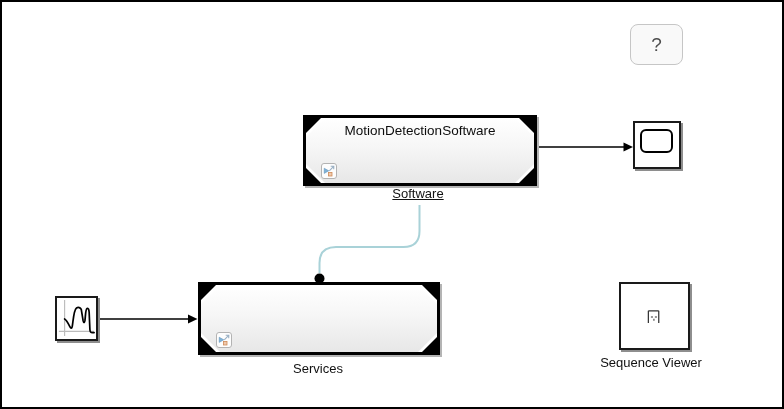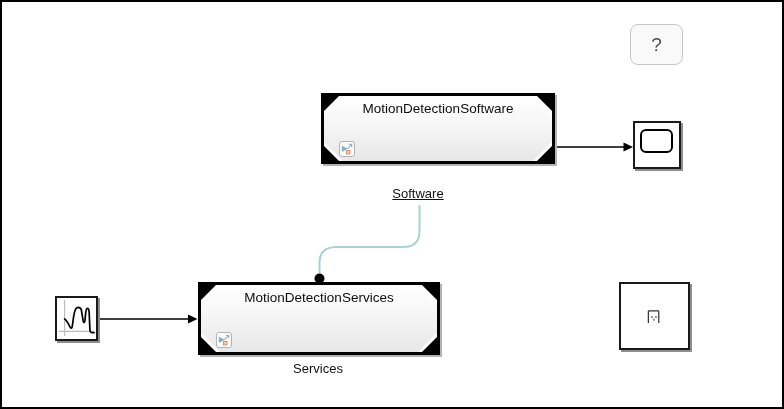--- a/index.html
+++ b/index.html
@@ -70,21 +70,21 @@
       <line x1="535" y1="145" x2="622" y2="145" stroke="#000" stroke-width="1.6"></line>
       <polygon points="621.5,140.6 631,145 621.5,149.4" fill="#000"></polygon>
     </g>
 
     <path d="M417.5,203 L417.5,229 Q417.5,245 401.5,245 L334,245 Q317.5,245 317.5,261 L317.5,271" fill="none" stroke="#a9d2d8" stroke-width="2"></path>
     <circle cx="317.5" cy="276.5" r="5" fill="#000"></circle>
   </svg>
 
   <button class="help-btn">?</button>
 
-  <div class="refblock" style="left:301px;top:91px;width:234px;height:71px;margin-left:18px;">
+  <div class="refblock" style="left:301px;top:113px;width:234px;height:71px;">
     <i class="corner c-tl-w"></i>
     <i class="corner c-tl-b"></i>
     <i class="corner c-tr-w"></i>
     <i class="corner c-tr-b"></i>
     <i class="corner c-bl-w"></i>
     <i class="corner c-bl-b"></i>
     <i class="corner c-br-w"></i>
     <i class="corner c-br-b"></i>
     <div class="ref-title">MotionDetectionSoftware</div>
     <svg class="badge" viewBox="0 0 16 16">
@@ -98,21 +98,20 @@
 
   <div class="refblock" style="left:196px;top:280px;width:242px;height:73px;">
     <i class="corner c-tl-w"></i>
     <i class="corner c-tl-b"></i>
     <i class="corner c-tr-w"></i>
     <i class="corner c-tr-b"></i>
     <i class="corner c-bl-w"></i>
     <i class="corner c-bl-b"></i>
     <i class="corner c-br-w"></i>
     <i class="corner c-br-b"></i>
-    <div class="ref-title">MotionDetectionServices</div>
     <svg class="badge" viewBox="0 0 16 16">
       <rect x="0.5" y="0.5" width="15" height="15" rx="2.5" fill="#fdfdfd" stroke="#b3b3b3"></rect>
       <path d="M3.2,5.2 L3.2,10.4 L7.8,7.8 Z" fill="#7fb2d6" stroke="#5d8fb8" stroke-width="0.5"></path>
       <path d="M8.3,7.8 L12.4,3.6 M9.7,3.3 L12.8,3.2 L12.7,6.3" stroke="#9ab0c4" stroke-width="1.1" fill="none"></path>
       <rect x="7.4" y="9.4" width="3.6" height="3.6" fill="#efc9ac" stroke="#cf8a57" stroke-width="0.8"></rect>
     </svg>
   </div>
   <div class="caption" style="left:316px;top:359px;">Services</div>
 
   <div class="simpleblock" style="left:53px;top:294px;width:43px;height:45px;">
@@ -131,14 +130,15 @@
     <div class="scope-screen"></div>
   </div>
 
   <div class="simpleblock" style="left:617px;top:280px;width:71px;height:68px;">
     <svg width="17" height="17" viewBox="0 0 18 18">
       <path d="M2.5,3 H13.5 M2.5,3 V16 M13.5,3 V16" stroke="#333" stroke-width="1.3" fill="none"></path>
       <path d="M5.2,9.5 H7.4 M9.4,9.5 H11.6" stroke="#333" stroke-width="1.1" fill="none"></path>
       <path d="M8.4,11.5 V13.6" stroke="#333" stroke-width="1.1" fill="none"></path>
     </svg>
   </div>
+  <div class="caption" style="left:649px;top:353px;">Sequence Viewer</div>
 
 </div>
 
 </body></html>

